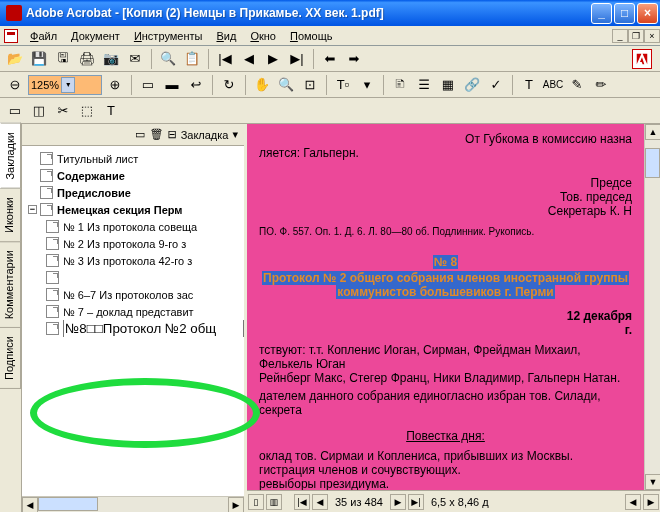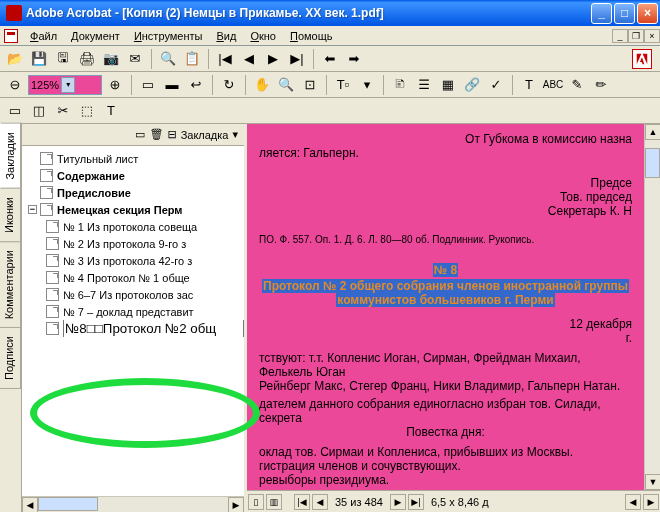--- a/index.html
+++ b/index.html
@@ -14,21 +14,21 @@
   .menubar { height: 20px; background:#ece9d8; border-bottom:1px solid #919b9c; display:flex; align-items:center; padding-left:4px; gap:2px; }
   .menubar .doc-icon { width:14px; height:14px; background:#fff; border:1px solid #b00; margin-right:4px; position:relative; }
   .menubar .doc-icon::after{content:"";position:absolute;top:2px;left:2px;right:2px;height:3px;background:#b00;}
   .menuitem { padding:2px 6px; }
   .menuitem u { text-decoration: underline; }
   .mdibtns { margin-left:auto; display:flex; gap:0; }
   .mdibtn { width:16px; height:14px; border:1px solid #aca899; background:#ece9d8; display:flex; align-items:center; justify-content:center; font-size:9px; }
   .toolbar { height:26px; border-bottom:1px solid #aca899; display:flex; align-items:center; padding:0 4px; gap:2px; }
   .tbtn { width:22px; height:22px; display:flex; align-items:center; justify-content:center; border:1px solid transparent; font-size:13px; }
   .sep { width:1px; height:20px; background:#aca899; margin:0 3px; }
-  .combo { height:20px; border:1px solid #7f9db9; background:#ec4899; display:flex; align-items:center; padding:0 2px; font-size:11px; }
+  .combo { height:20px; border:1px solid #7f9db9; background:#fdba74; display:flex; align-items:center; padding:0 2px; font-size:11px; }
   .combo .arrow { width:14px; height:16px; background:#c8d6ee; border:1px solid #7f9db9; margin-left:2px; display:flex; align-items:center; justify-content:center; font-size:8px; }
   .workarea { position:absolute; top:124px; bottom:0; left:0; right:0; display:flex; }
   .sidetabs { width:22px; display:flex; flex-direction:column; background:#ece9d8; border-right:1px solid #aca899; }
   .sidetab { writing-mode: vertical-rl; transform: rotate(180deg); padding:8px 3px; border:1px solid #aca899; border-right:none; background:#ece9d8; font-size:11px; margin-top:-1px; }
   .sidetab.active { background:#fff; border-right:1px solid #fff; position:relative; z-index:2; }
   .bmpanel { width:225px; background:#fff; border-right:3px solid #ece9d8; display:flex; flex-direction:column; position:relative; }
   .bmhead { height:22px; border-bottom:1px solid #aca899; display:flex; align-items:center; justify-content:flex-end; gap:4px; padding:0 6px; background:#ece9d8; }
   .bmhead span { font-size:11px; }
   .bmlist { flex:1; overflow:hidden; padding:4px 0 4px 6px; position:relative; }
   .bmitem { display:flex; align-items:center; height:17px; white-space:nowrap; overflow:hidden; }
@@ -196,21 +196,20 @@
         <div class="bmitem l1">
           <span class="bmicon"></span>
           <span>№ 2 Из протокола 9-го з</span>
         </div>
         <div class="bmitem l1">
           <span class="bmicon"></span>
           <span>№ 3 Из протокола 42-го з</span>
         </div>
         <div class="bmitem l1">
           <span class="bmicon"></span>
-          <span>№ 4 Протокол № 1 обще</span>
         </div>
         <div class="bmitem l1">
           <span class="bmicon"></span>
           <span>№ 6–7 Из протоколов зас</span>
         </div>
         <div class="bmitem l1">
           <span class="bmicon"></span>
           <span>№ 7 – доклад представит</span>
         </div>
         <div class="bmitem l1">
@@ -230,38 +229,38 @@
     <div class="docpage">
       <div style="text-align:right;font-size:12px;">
         <span>От Губкома в комиссию назна</span><br>
       </div>
       <div style="font-size:12px;"><span>ляется: Гальперн.</span></div>
       <div class="rt" style="margin-top:16px;">
         <span>Предсе</span><br>
         <span>Тов. председ</span><br>
         <span>Секретарь К. Н</span>
       </div>
-      <div style="font-size:10px;margin-top:16px;"><span>ПО. Ф. 557. Оп. 1. Д. 6. Л. 80—80 об. Подлинник. Рукопись.</span></div>
+      <div style="font-size:10px;margin-top:8px;"><span>ПО. Ф. 557. Оп. 1. Д. 6. Л. 80—80 об. Подлинник. Рукопись.</span></div>
       <div class="ct" style="margin-top:18px;">
         <span class="highlt title">№ 8</span>
       </div>
       <div class="ct" style="margin-top:2px;">
         <span class="highlt title">Протокол № 2 общего собрания членов иностранной группы</span>
       </div>
       <div class="ct">
         <span class="highlt title">коммунистов большевиков г. Перми</span>
       </div>
-      <div class="rt" style="margin-top:10px;">
+      <div class="rt" style="margin-top:10px;font-weight:bold;">
         <span>12 декабря</span><br>
         <span>г.</span>
       </div>
       <div style="margin-top:6px;"><span>тствуют: т.т. Копленис Иоган, Сирман, Фрейдман Михаил, Фелькель Юган</span></div>
       <div><span>Рейнберг Макс, Стегер Франц, Ники Владимир, Гальперн Натан.</span></div>
       <div style="margin-top:4px;"><span>дателем данного собрания единогласно избран тов. Силади, секрета</span></div>
-      <div class="ct" style="margin-top:0;"><span>Повестка дня:</span></div>
+      <div class="ct" style="margin-top:12px;text-decoration:underline;"><span>Повестка дня:</span></div>
       <div style="margin-top:6px;"><span>оклад тов. Сирмаи и Коплениса, прибывших из Москвы.</span></div>
       <div><span>гистрация членов и сочувствующих.</span></div>
       <div><span>ревыборы президиума.</span></div>
     </div>
     <div class="vscroll">
       <div class="sbtn">▲</div>
       <div class="thumb"></div>
       <div style="flex:1"></div>
       <div class="sbtn" style="position:absolute;bottom:0;">▼</div>
     </div>

